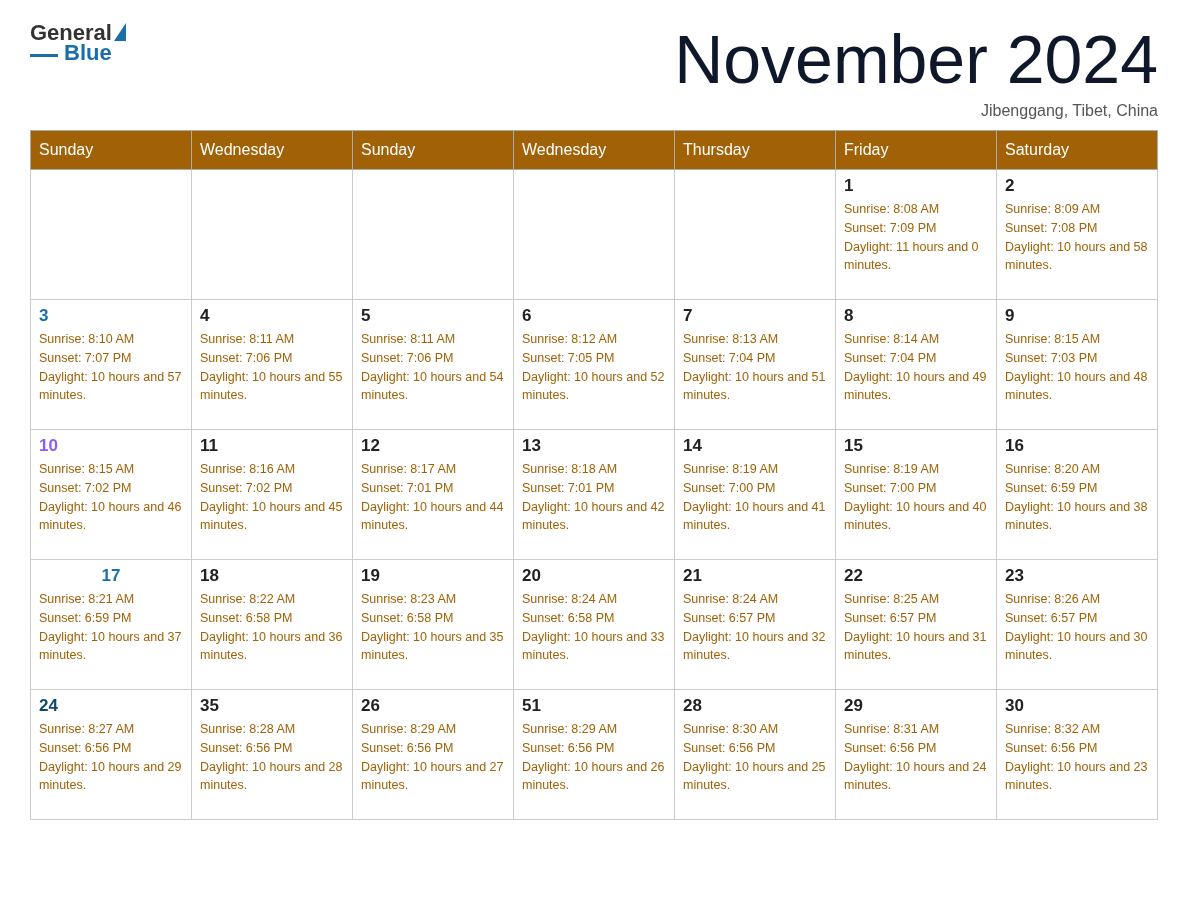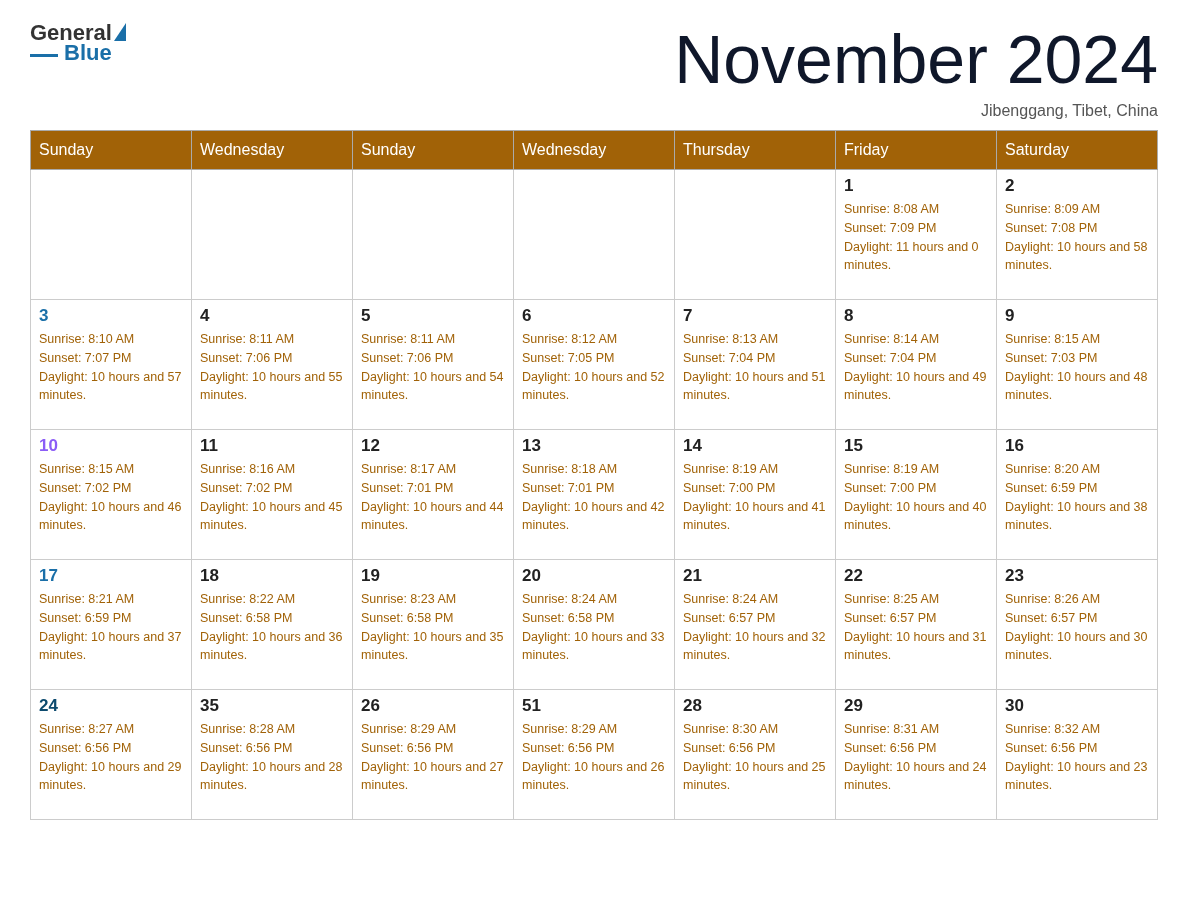--- a/index.html
+++ b/index.html
@@ -203,21 +203,21 @@
           <span class="day-number">15</span>
           <div class="day-info">Sunrise: 8:19 AM<br>Sunset: 7:00 PM<br>Daylight: 10 hours and 40 minutes.</div>
         </td>
         <td>
           <span class="day-number">16</span>
           <div class="day-info">Sunrise: 8:20 AM<br>Sunset: 6:59 PM<br>Daylight: 10 hours and 38 minutes.</div>
         </td>
       </tr>
       <tr>
         <td>
-          <span class="day-number" style="color: rgb(26, 111, 168);">17</span>
+          <span class="day-number" style="color: rgb(26, 111, 168); text-align: center;">17</span>
           <div class="day-info">Sunrise: 8:21 AM<br>Sunset: 6:59 PM<br>Daylight: 10 hours and 37 minutes.</div>
         </td>
         <td>
           <span class="day-number">18</span>
           <div class="day-info">Sunrise: 8:22 AM<br>Sunset: 6:58 PM<br>Daylight: 10 hours and 36 minutes.</div>
         </td>
         <td>
           <span class="day-number">19</span>
           <div class="day-info">Sunrise: 8:23 AM<br>Sunset: 6:58 PM<br>Daylight: 10 hours and 35 minutes.</div>
         </td>

